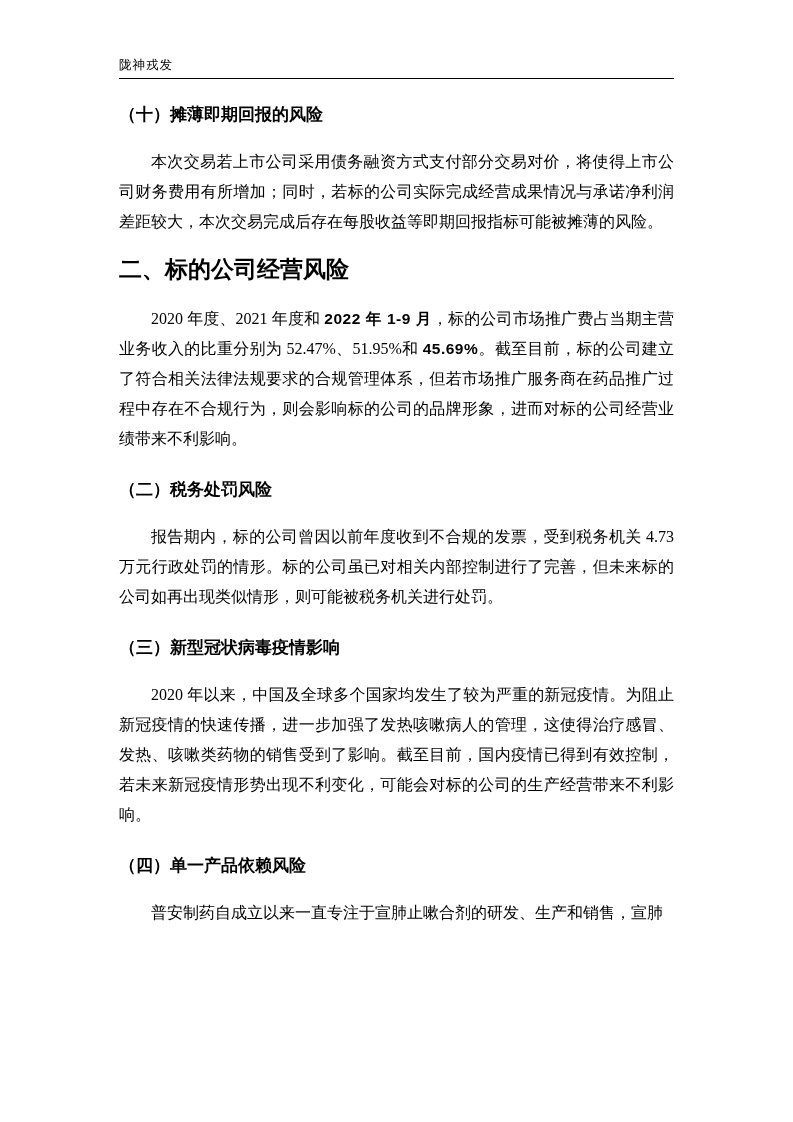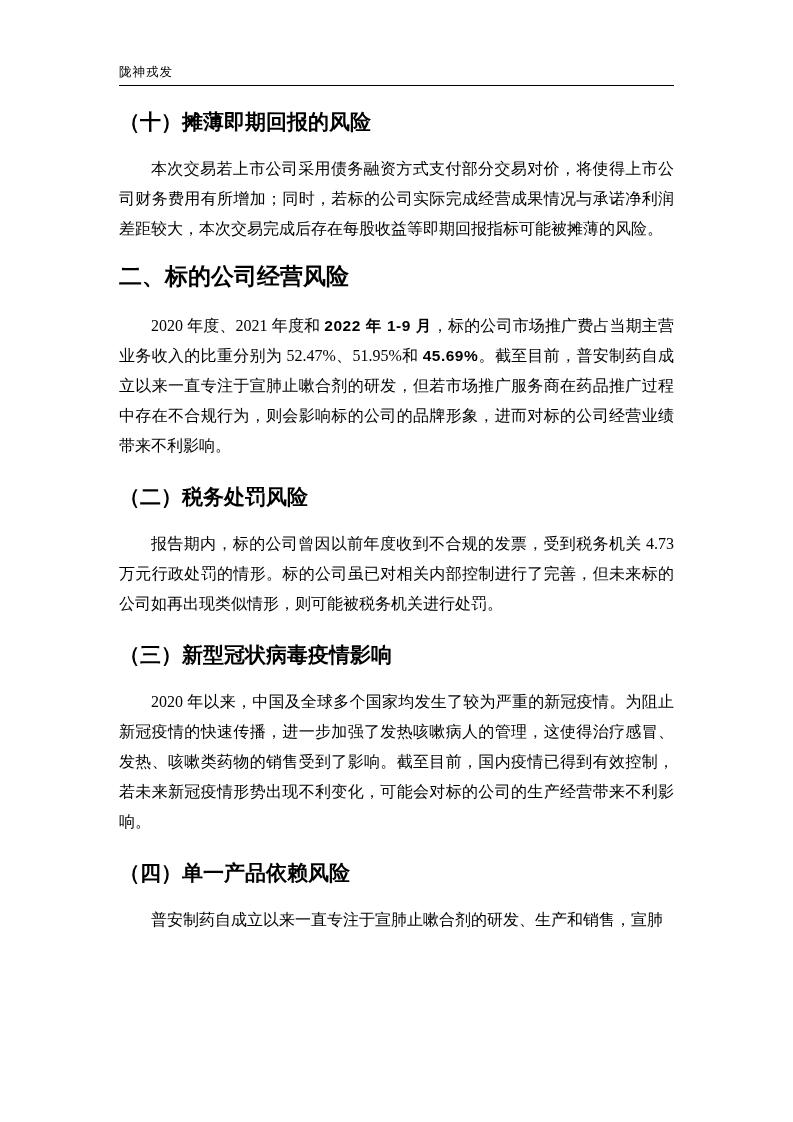--- a/index.html
+++ b/index.html
@@ -6,21 +6,20 @@
   .page {
     position: relative;
     width: 793px;
     height: 974px;
     background: #ffffff;
     box-sizing: border-box;
     padding: 57px 119px 7px 119px;
     color: #000;
     font-family: "Liberation Serif", "DejaVu Serif", serif;
     overflow: hidden;
-    margin-top: 7px;
   }
   .doc-header {
     display: flex;
     justify-content: space-between;
     align-items: flex-end;
     font-size: 12.5px;
     line-height: 16px;
     padding-bottom: 5px;
     border-bottom: 1.6px solid #000;
   }
@@ -37,21 +36,21 @@
   h2.chapter {
     font-family: Liberation Mono, monospace;
     font-weight: bold;
     font-size: 23px;
     line-height: 28px;
     margin: 20px 0 0 0;
   }
   h3.section {
     font-family: Liberation Serif, serif;
     font-weight: bold;
-    font-size: 21px;
+    font-size: 17px;
     line-height: 26px;
     margin: 23px 0 0 0;
   }
   .bold-seg {
     font-weight: bold;
     font-family: "Liberation Sans", "DejaVu Sans", sans-serif;
     font-size: 15.5px;
     letter-spacing: 0.5px;
   }
   .page-number {
@@ -73,21 +72,21 @@
   </div>
 
   <main>
 
 
     <h3 class="section">（十）摊薄即期回报的风险</h3>
     <p class="body indent">本次交易若上市公司采用债务融资方式支付部分交易对价，将使得上市公司财务费用有所增加；同时，若标的公司实际完成经营成果情况与承诺净利润差距较大，本次交易完成后存在每股收益等即期回报指标可能被摊薄的风险。</p>
 
     <h2 class="chapter">二、标的公司经营风险</h2>
 
-    <p class="body indent"><span>2020 年度、2021 年度和 </span><span class="bold-seg">2022 年 1-9 月</span><span>，标的公司市场推广费占当期主营业务收入的比重分别为 52.47%、51.95%和 </span><span class="bold-seg">45.69%</span><span>。截至目前，普安制药自成立以来一直专注于宣肺止嗽合剂的研发，但若市场推广服务商在药品推广过程中存在不合规行为，则会影响标的公司的品牌形象，进而对标的公司经营业绩带来不利影响。</span></p>
+    <p class="body indent"><span>2020 年度、2021 年度和 </span><span class="bold-seg">2022 年 1-9 月</span><span>，标的公司市场推广费占当期主营业务收入的比重分别为 52.47%、51.95%和 </span><span class="bold-seg">45.69%</span><span>。截至目前，标的公司建立了符合相关法律法规要求的合规管理体系，但若市场推广服务商在药品推广过程中存在不合规行为，则会影响标的公司的品牌形象，进而对标的公司经营业绩带来不利影响。</span></p>
 
     <h3 class="section">（二）税务处罚风险</h3>
     <p class="body indent">报告期内，标的公司曾因以前年度收到不合规的发票，受到税务机关 4.73 万元行政处罚的情形。标的公司虽已对相关内部控制进行了完善，但未来标的公司如再出现类似情形，则可能被税务机关进行处罚。</p>
 
     <h3 class="section">（三）新型冠状病毒疫情影响</h3>
     <p class="body indent">2020 年以来，中国及全球多个国家均发生了较为严重的新冠疫情。为阻止新冠疫情的快速传播，进一步加强了发热咳嗽病人的管理，这使得治疗感冒、发热、咳嗽类药物的销售受到了影响。截至目前，国内疫情已得到有效控制，若未来新冠疫情形势出现不利变化，可能会对标的公司的生产经营带来不利影响。</p>
 
     <h3 class="section">（四）单一产品依赖风险</h3>
     <p class="body indent">普安制药自成立以来一直专注于宣肺止嗽合剂的研发、生产和销售，宣肺</p>
 

